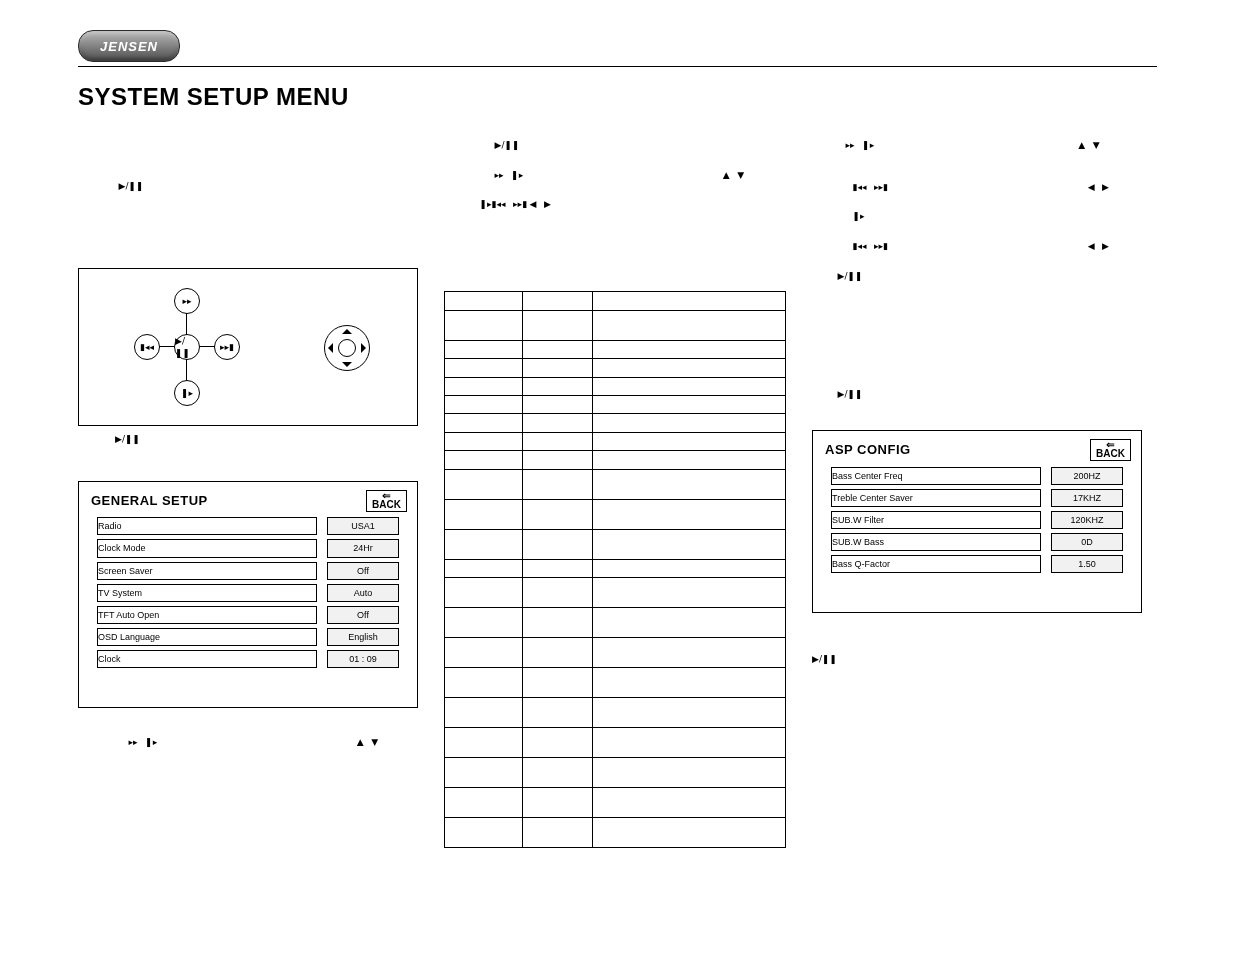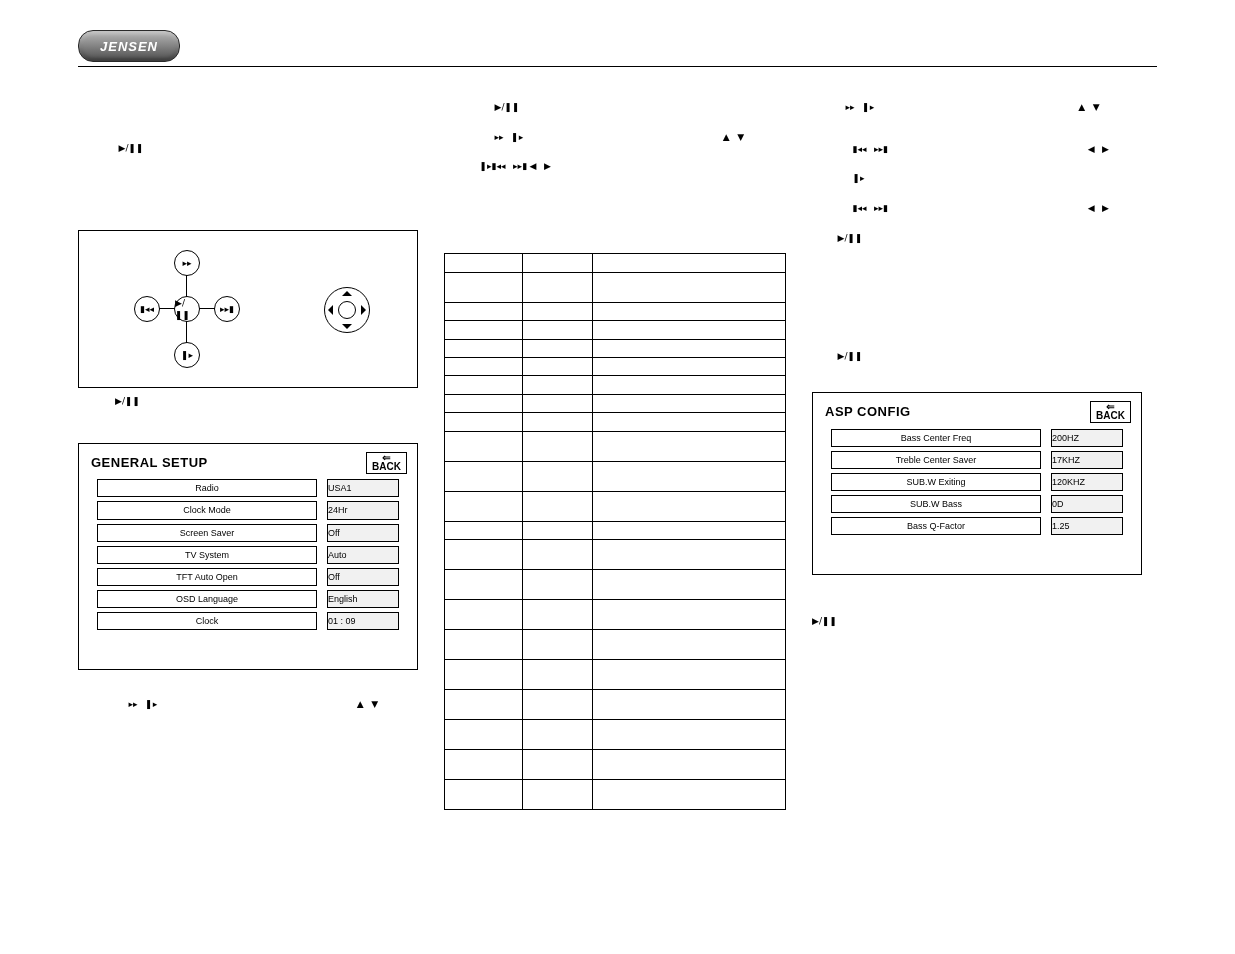--- a/index.html
+++ b/index.html
@@ -27,39 +27,40 @@
   .tri.up{border-bottom-color:#000}
   .tri.dn{border-top-color:#000}
   .tri.l{border-right-color:#000}
   .tri.r{border-left-color:#000}
 
   .panel{border:1.5px solid #000;padding:10px 12px 35px;position:relative;margin-top:0}
   .panel h3{margin:0 0 8px;font-size:13px;letter-spacing:.5px;font-weight:900;color:#000}
   .backbtn{position:absolute;right:10px;top:8px;border:1px solid #000;font-size:10px;font-weight:700;padding:2px 5px 1px;line-height:1;background:#fff;text-align:center;color:#000}
   .backbtn .arrow{display:block;font-size:10px;line-height:.6;margin-bottom:1px}
   .kv{display:flex;gap:10px;margin:0 6px 4px;color:#000}
-  .kv .k{flex:1;border:1px solid #000;font-size:9px;text-align:center;padding:2px 0}
-  .kv .v{width:70px;border:1px solid #000;font-size:9px;text-align:left;padding:2px 0;background:#f1f1f1}
+  .kv .k{flex:1;border:1px solid #000;font-size:9px;padding:2px 0}
+  .kv .v{width:70px;border:1px solid #000;font-size:9px;text-align:center;padding:2px 0;background:#f1f1f1}
 
   table.grid{border-collapse:collapse;width:100%;table-layout:fixed}
   table.grid th,table.grid td{border:1px solid #000;font-size:8.5px;padding:3px 4px;vertical-align:top;color:#fff;font-weight:400;text-align:left}
   table.grid th{font-weight:700;text-align:center}
   table.grid col.cm{width:78px}
   table.grid col.co{width:70px}
 
   .page-num{position:absolute;bottom:24px;left:50%;transform:translateX(-50%);font-size:10px;color:#fff}
   .model{position:absolute;top:34px;right:78px;font-size:14px;font-weight:900;letter-spacing:.5px;color:#fff}
 </style>
 </head>
 <body>
 
 <div class="page">
   <div class="logo">JENSEN</div>
   <div class="model">VM9510</div>
   <hr class="rule">
+  <h1>SYSTEM SETUP MENU</h1>
 
   <div class="cols">
 
     <div class="col c1">
       <p>The System Setup menu contains the following features: Language, Audio, RDS, Others, and Hardware. The following tables list the options for each setup menu along with the descriptions and functions for the listed features.</p>
       <p class="strong">Accessing System Setup</p>
       <p>
         <span>Press the </span>
         <span class="sym">▶/❚❚</span>
         <span> button to PAUSE playback, then press the SYS button on the remote control or the DISP button on the monitor. The first screen that appears shows the "General Setup" menu options.</span>
@@ -354,30 +355,30 @@
         <div id="asp-rows">
             <div class="kv">
               <div class="k">Bass Center Freq</div>
               <div class="v">200HZ</div>
             </div>
             <div class="kv">
               <div class="k">Treble Center Saver</div>
               <div class="v">17KHZ</div>
             </div>
             <div class="kv">
-              <div class="k">SUB.W Exiting</div>
+              <div class="k">SUB.W Filter</div>
               <div class="v">120KHZ</div>
             </div>
             <div class="kv">
               <div class="k">SUB.W Bass</div>
               <div class="v">0D</div>
             </div>
             <div class="kv">
               <div class="k">Bass Q-Factor</div>
-              <div class="v">1.25</div>
+              <div class="v">1.50</div>
             </div>
           </div>
       </div>
 
       <p class="strong" style="margin-top:10px">Sub Woofer Filter</p>
       <p>
         <span>The Sub.W Filter option selects the cutoff frequency for the low-pass filter. Press </span>
         <span class="sym">▶/❚❚</span>
         <span> to choose from the following crossover frequencies: 80Hz, 120Hz, and 160Hz.</span>
       </p>

